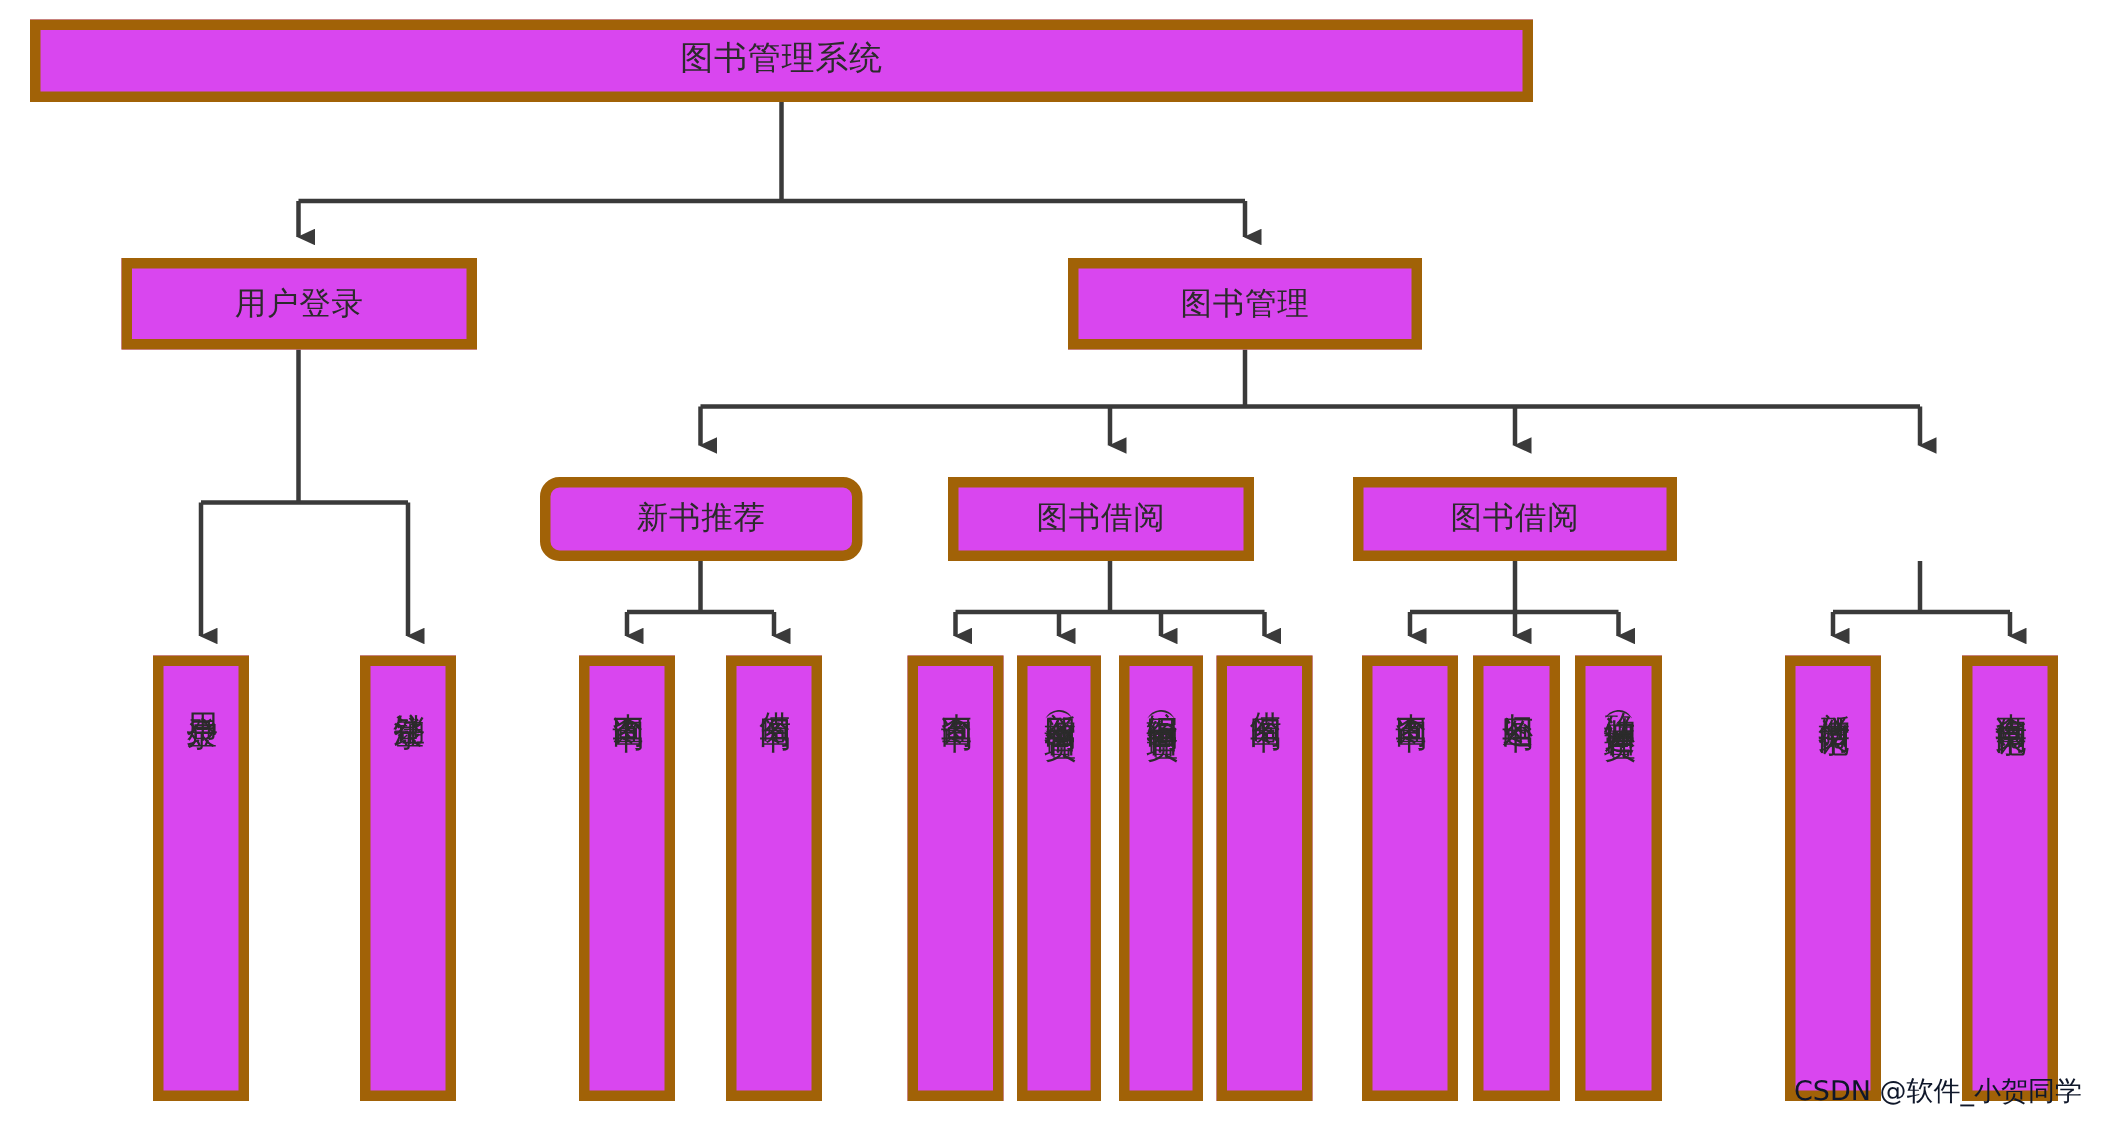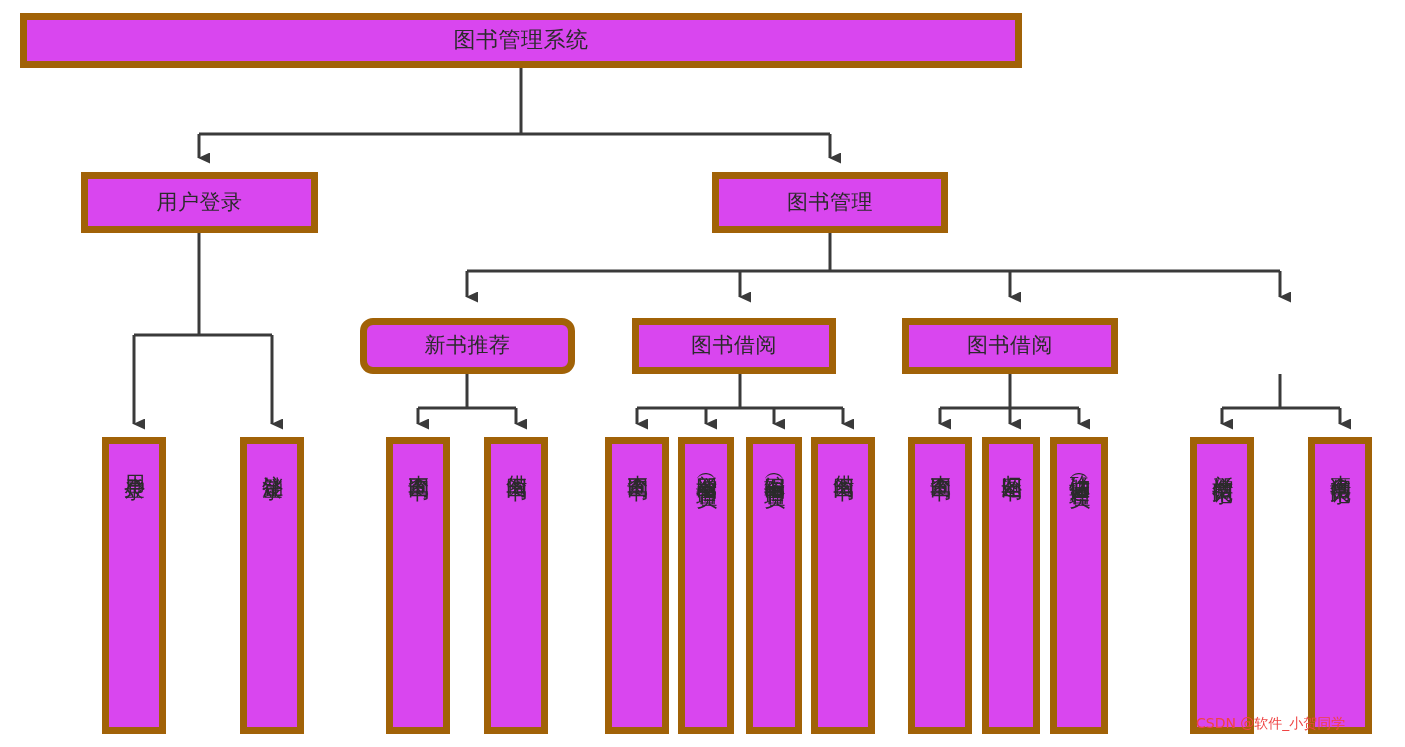--- a/index.html
+++ b/index.html
@@ -56,22 +56,22 @@
   .node.vert .label {
     writing-mode: vertical-rl;
     text-orientation: upright;
     font-size: 21px;
     line-height: 1.12;
     letter-spacing: 2px;
     white-space: normal;
   }
   .watermark {
     position: absolute;
-    font-size: 14px;
-    color: #ef4444;
+    font-size: 18px;
+    color: #0f172a;
     white-space: nowrap;
     z-index: 3;
     font-family: "DejaVu Sans", "Liberation Sans", sans-serif;
   }
 </style>
 </head>
 <body>
 
 <div id="canvas">
 

